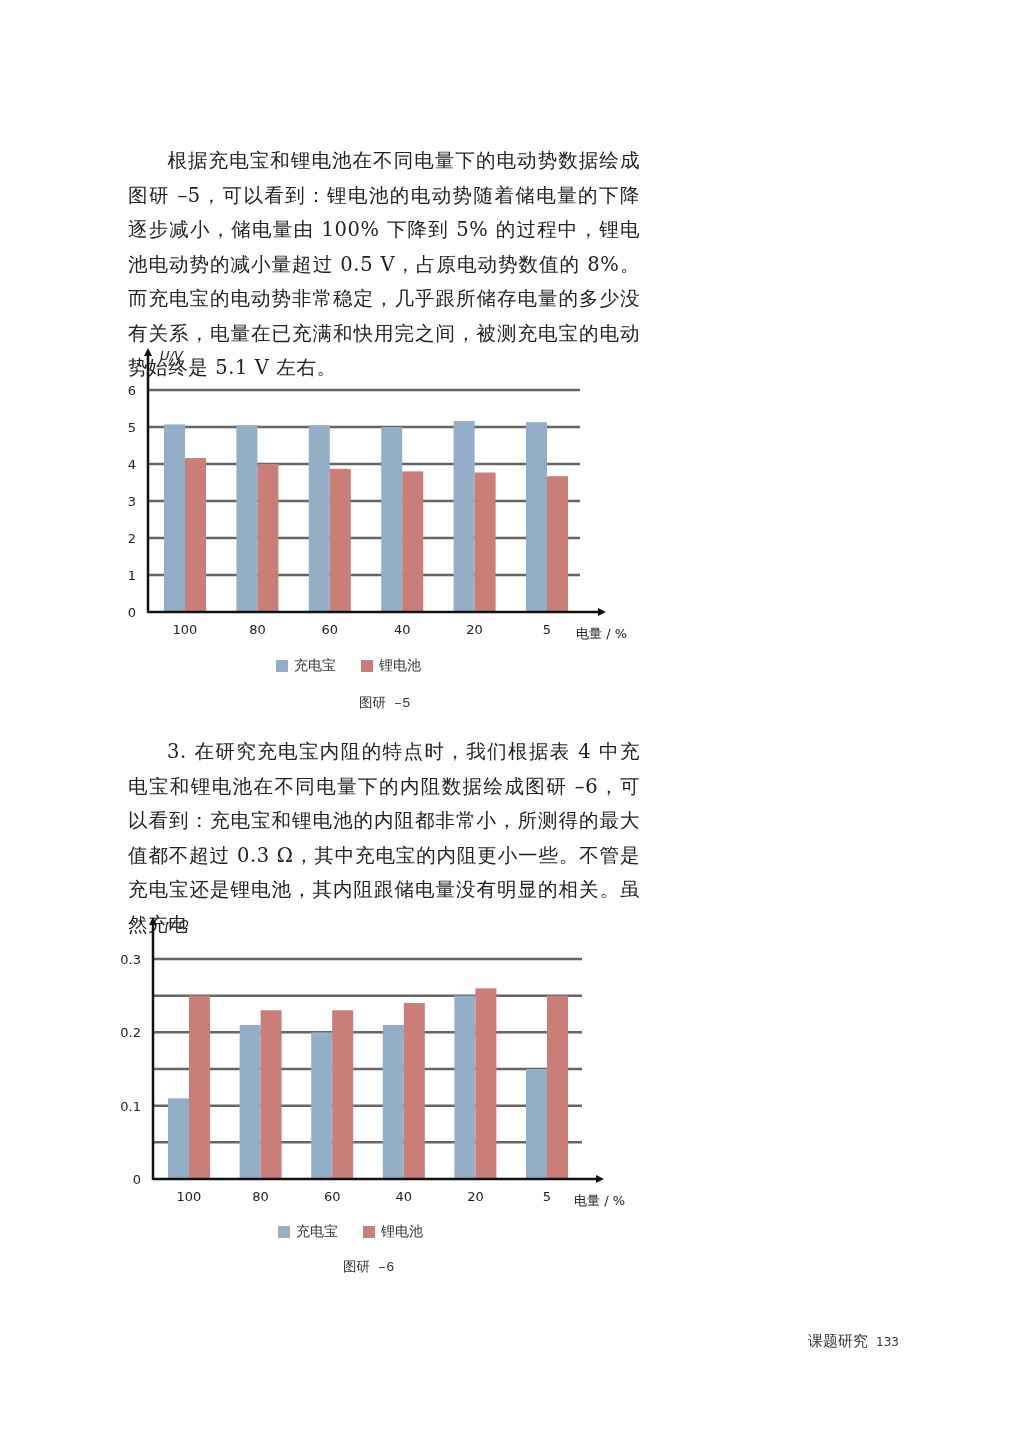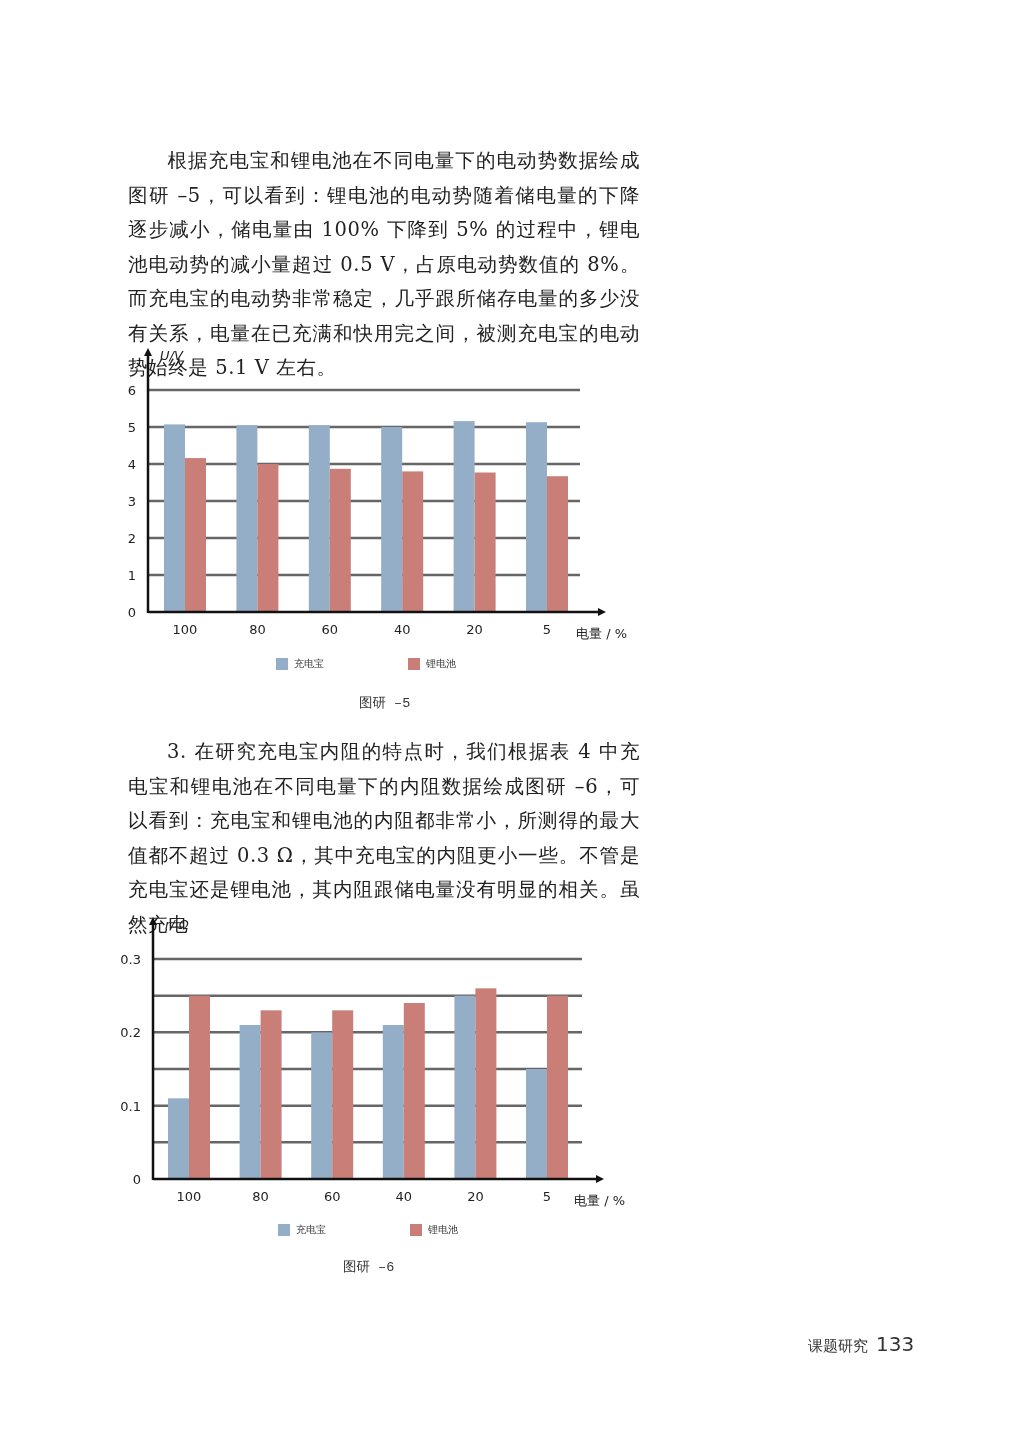--- a/index.html
+++ b/index.html
@@ -3,26 +3,26 @@
 <meta charset="utf-8">
 <style>
   html, body { margin:0; padding:0; background:#ffffff; }
   body { width:1020px; height:1431px; position:relative; overflow:hidden;
          font-family:"DejaVu Serif", "Liberation Serif", serif; color:#222; }
   .para { position:absolute; left:128px; width:512px; font-size:19.5px; line-height:34.5px;
           letter-spacing:0.6px; text-align:justify; margin:0; }
   .para .indent { display:inline-block; width:39px; }
   .chart { position:absolute; }
   .chart svg text { font-family:"DejaVu Sans", "Liberation Sans", sans-serif; }
-  .legend { position:absolute; display:flex; gap:84px; font-family:"DejaVu Sans", sans-serif; font-size:10px; color:#333;align-items:center; }
+  .legend { position:absolute; display:flex; gap:25px; font-family:"DejaVu Sans", sans-serif; font-size:14px; color:#333;align-items:center; }
   .legend-item { display:flex; align-items:center; gap:6px; }
   .swatch { width:12px; height:12px; display:inline-block; }
   .caption { position:absolute; font-family:Liberation Mono, monospace; font-size:13.5px; color:#333; }
   .footer { position:absolute; left:808px; top:1332px; font-family:"DejaVu Sans", sans-serif; font-size:15px; color:#333; }
-  .footer .num { font-size:20px; margin-left:8px; }
+  .footer .num { font-size:12px; margin-left:8px; }
 </style>
 </head>
 <body>
 
 <p class="para" style="top:108px;margin-top:36px;">
   <span class="indent"></span><span>根据充电宝和锂电池在不同电量下的电动势数据绘成图研 –5，可以看到：锂电池的电动势随着储电量的下降逐步减小，储电量由 100% 下降到 5% 的过程中，锂电池电动势的减小量超过 0.5 V，占原电动势数值的 8%。而充电宝的电动势非常稳定，几乎跟所储存电量的多少没有关系，电量在已充满和快用完之间，被测充电宝的电动势始终是 5.1 V 左右。</span>
 </p>
 
 <div class="chart" id="chart1" style="left:110px; top:340px;"><svg width="540" height="305">
       <line x1="38" x2="470" y1="235" y2="235" stroke="#666666" stroke-width="2.5"></line>

